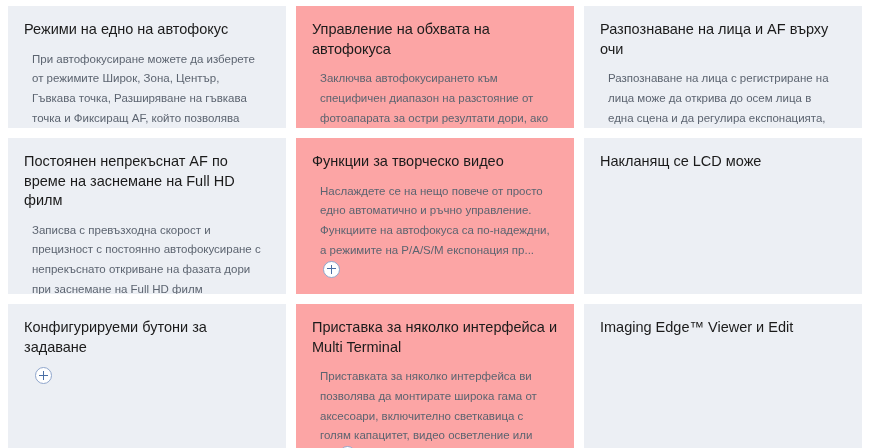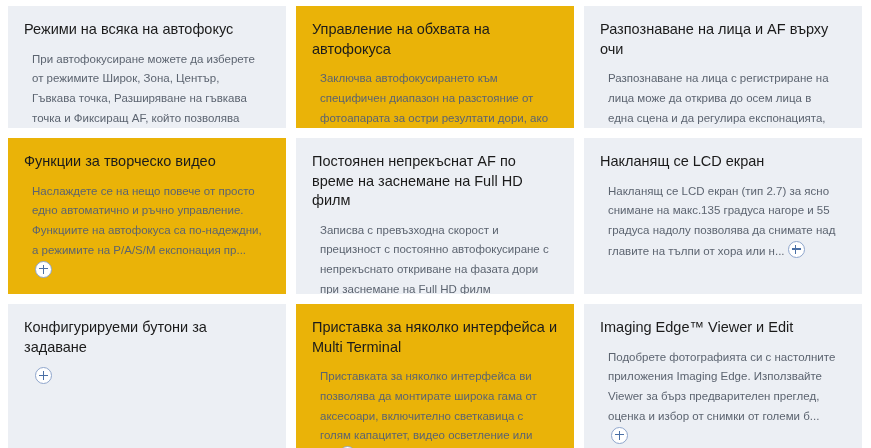--- a/index.html
+++ b/index.html
@@ -25,21 +25,21 @@
   .card {
     padding: 14px 16px 10px 16px;
     box-sizing: border-box;
     position: relative;
     overflow: hidden;
   }
   .card.shaded {
     background: #eceff4;
   }
   .card.plain {
-    background: #eab308;
+    background: #fca5a5;
   }
   .card-title {
     font-size: 14.5px;
     line-height: 1.35;
     color: #1b1b1b;
     font-weight: 400;
     margin: 0 0 10px 0;
   }
   .card-body {
     font-size: 11.5px;
@@ -76,57 +76,55 @@
     left: 6.5px;
     width: 1.3px;
   }
 </style>
 </head>
 <body>
 
 <div class="grid">
 
   <div class="card shaded">
-    <h3 class="card-title">Режими на всяка на автофокус</h3>
+    <h3 class="card-title">Режими на едно на автофокус</h3>
     <p class="card-body"><span>При автофокусиране можете да изберете от режимите Широк, Зона, Център, Гъвкава точка, Разширяване на гъвкава точка и Фиксиращ AF, който позволява прец...</span><span class="plus-icon"></span></p>
   </div>
 
   <div class="card plain">
     <h3 class="card-title">Управление на обхвата на автофокуса</h3>
     <p class="card-body"><span>Заключва автофокусирането към специфичен диапазон на разстояние от фотоапарата за остри резултати дори, ако целта е закрита за момент от друг преминаващ обект.</span></p>
   </div>
 
   <div class="card shaded">
     <h3 class="card-title">Разпознаване на лица и AF върху очи</h3>
     <p class="card-body"><span>Разпознаване на лица с регистриране на лица може да открива до осем лица в една сцена и да регулира експонацията, баланса на бялото, светкавицата и др...</span></p>
   </div>
 
+  <div class="card shaded">
+    <h3 class="card-title">Постоянен непрекъснат AF по време на заснемане на Full HD филм</h3>
+    <p class="card-body"><span>Записва с превъзходна скорост и прецизност с постоянно автофокусиране с непрекъснато откриване на фазата дори при заснемане на Full HD филм благодарен...</span><span class="plus-icon"></span></p>
+  </div>
+
   <div class="card plain">
     <h3 class="card-title">Функции за творческо видео</h3>
     <p class="card-body"><span>Наслаждете се на нещо повече от просто едно автоматично и ръчно управление. Функциите на автофокуса са по-надеждни, а режимите на P/A/S/M експонация пр...</span><span class="plus-icon"></span></p>
   </div>
 
   <div class="card shaded">
-    <h3 class="card-title">Постоянен непрекъснат AF по време на заснемане на Full HD филм</h3>
-    <p class="card-body"><span>Записва с превъзходна скорост и прецизност с постоянно автофокусиране с непрекъснато откриване на фазата дори при заснемане на Full HD филм благодарен...</span><span class="plus-icon"></span></p>
-  </div>
-
-  <div class="card shaded">
-    <h3 class="card-title">Накланящ се LCD екран</h3>
-    <p class="card-body"><span>Накланящ се LCD екран (тип 2.7) за ясно снимане на макс.135 градуса нагоре и 55 градуса надолу позволява да снимате над главите на тълпи от хора или н...</span><span class="plus-icon"></span></p>
+    <h3 class="card-title">Накланящ се LCD може</h3>
   </div>
 
   <div class="card shaded">
     <h3 class="card-title">Конфигурируеми бутони за задаване</h3>
     <p class="card-body"><span class="plus-icon"></span></p>
   </div>
 
   <div class="card plain">
     <h3 class="card-title">Приставка за няколко интерфейса и Multi Terminal</h3>
     <p class="card-body"><span>Приставката за няколко интерфейса ви позволява да монтирате широка гама от аксесоари, включително светкавица с голям капацитет, видео осветление или н...</span><span class="plus-icon"></span></p>
   </div>
 
   <div class="card shaded">
     <h3 class="card-title">Imaging Edge™ Viewer и Edit</h3>
-    <p class="card-body"><span>Подобрете фотографията си с настолните приложения Imaging Edge. Използвайте Viewer за бърз предварителен преглед, оценка и избор от снимки от големи б...</span><span class="plus-icon"></span></p>
   </div>
 
 </div>
 
 </body></html>

